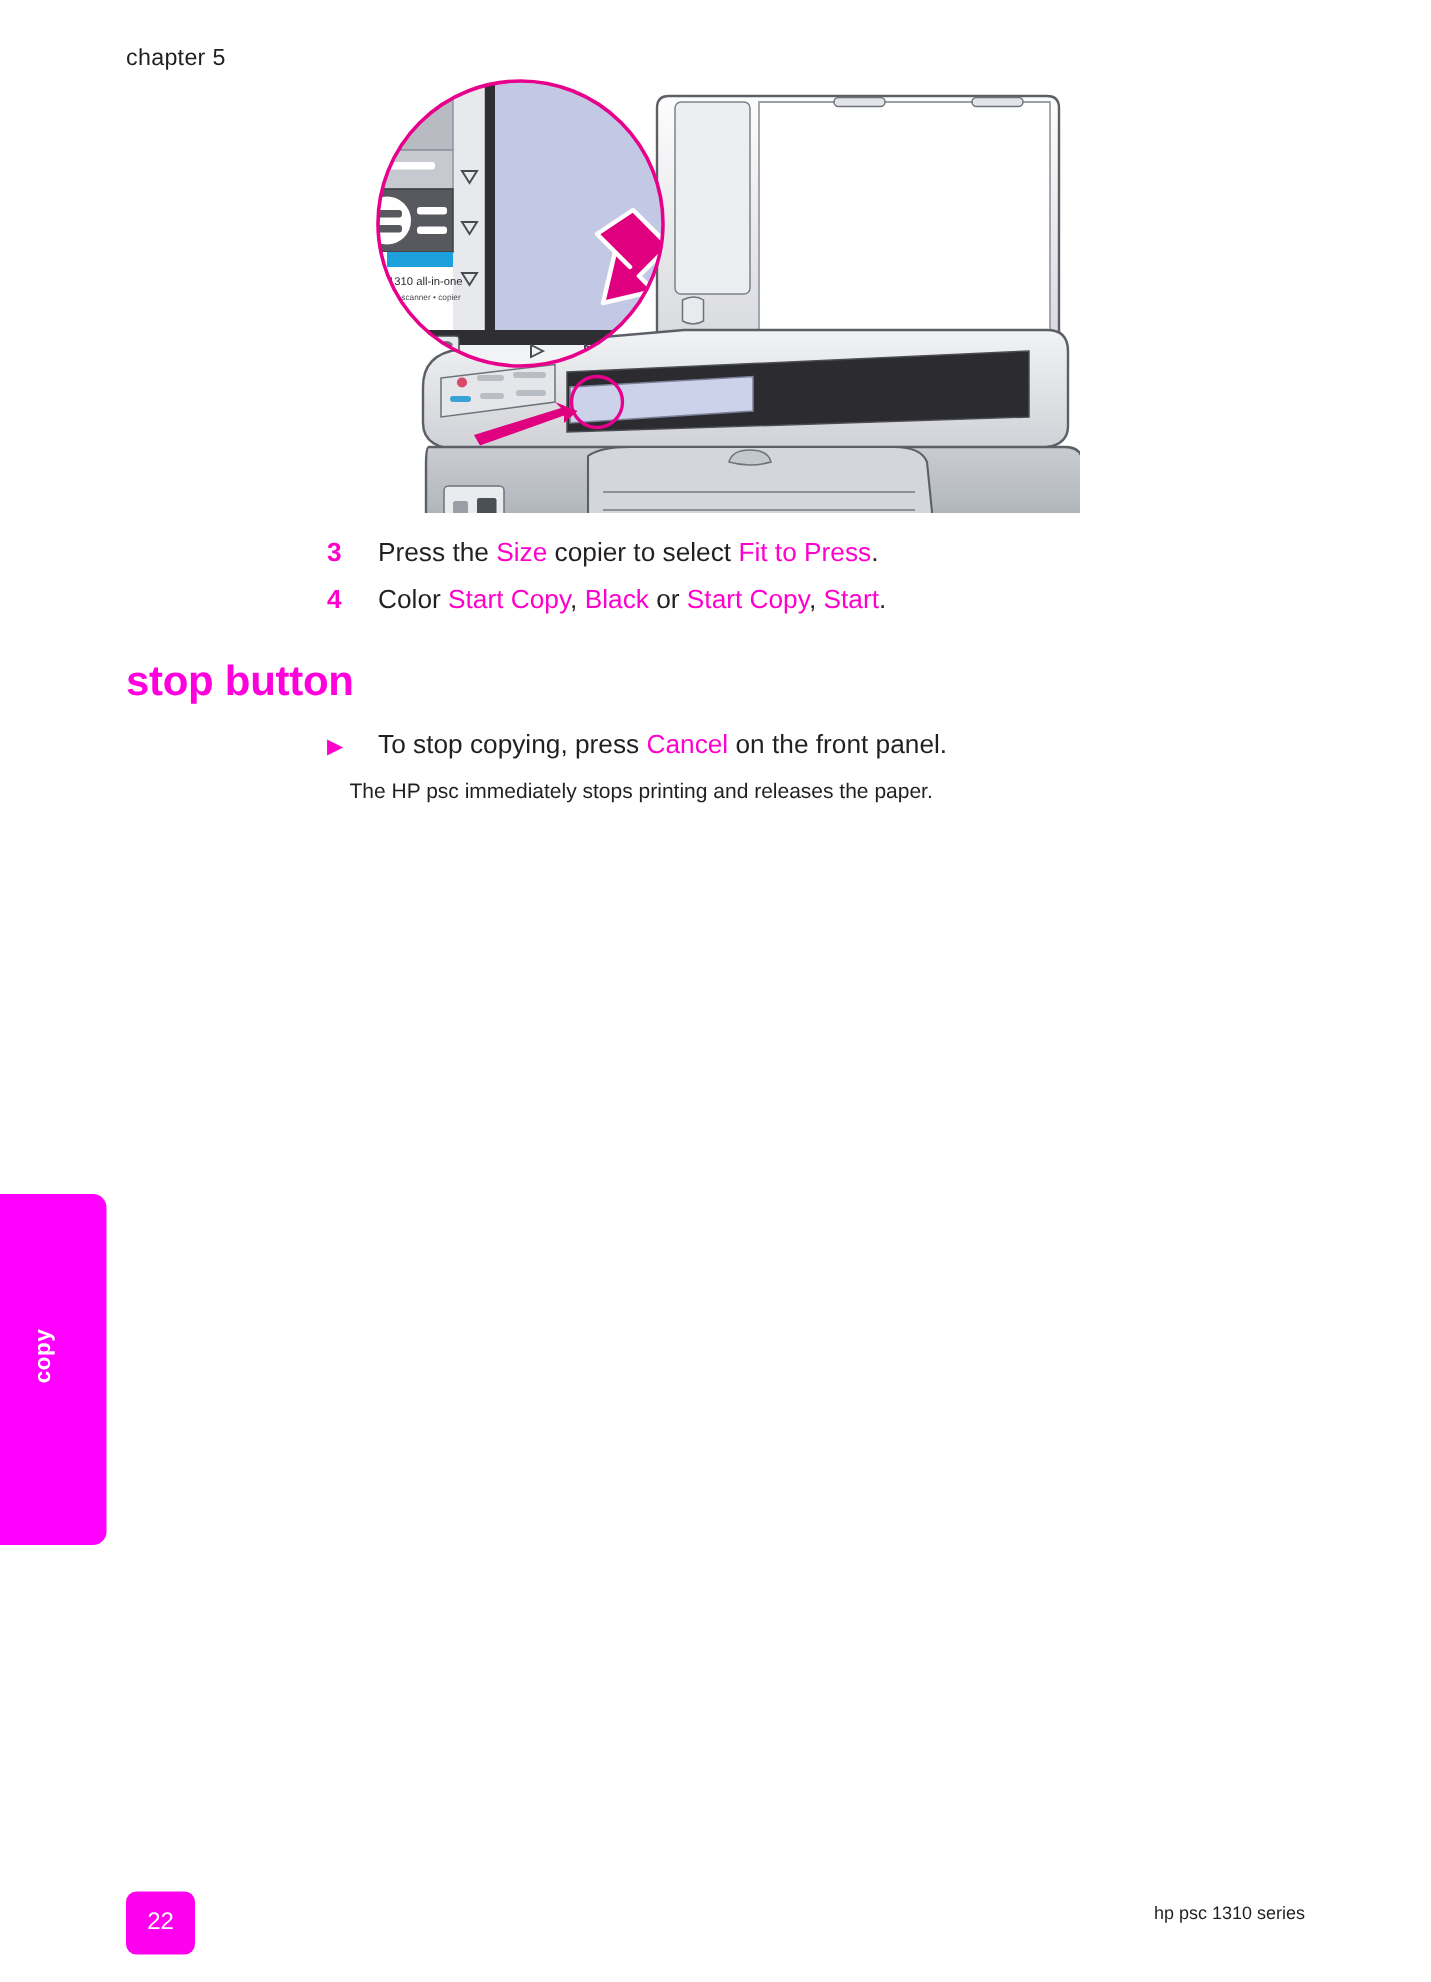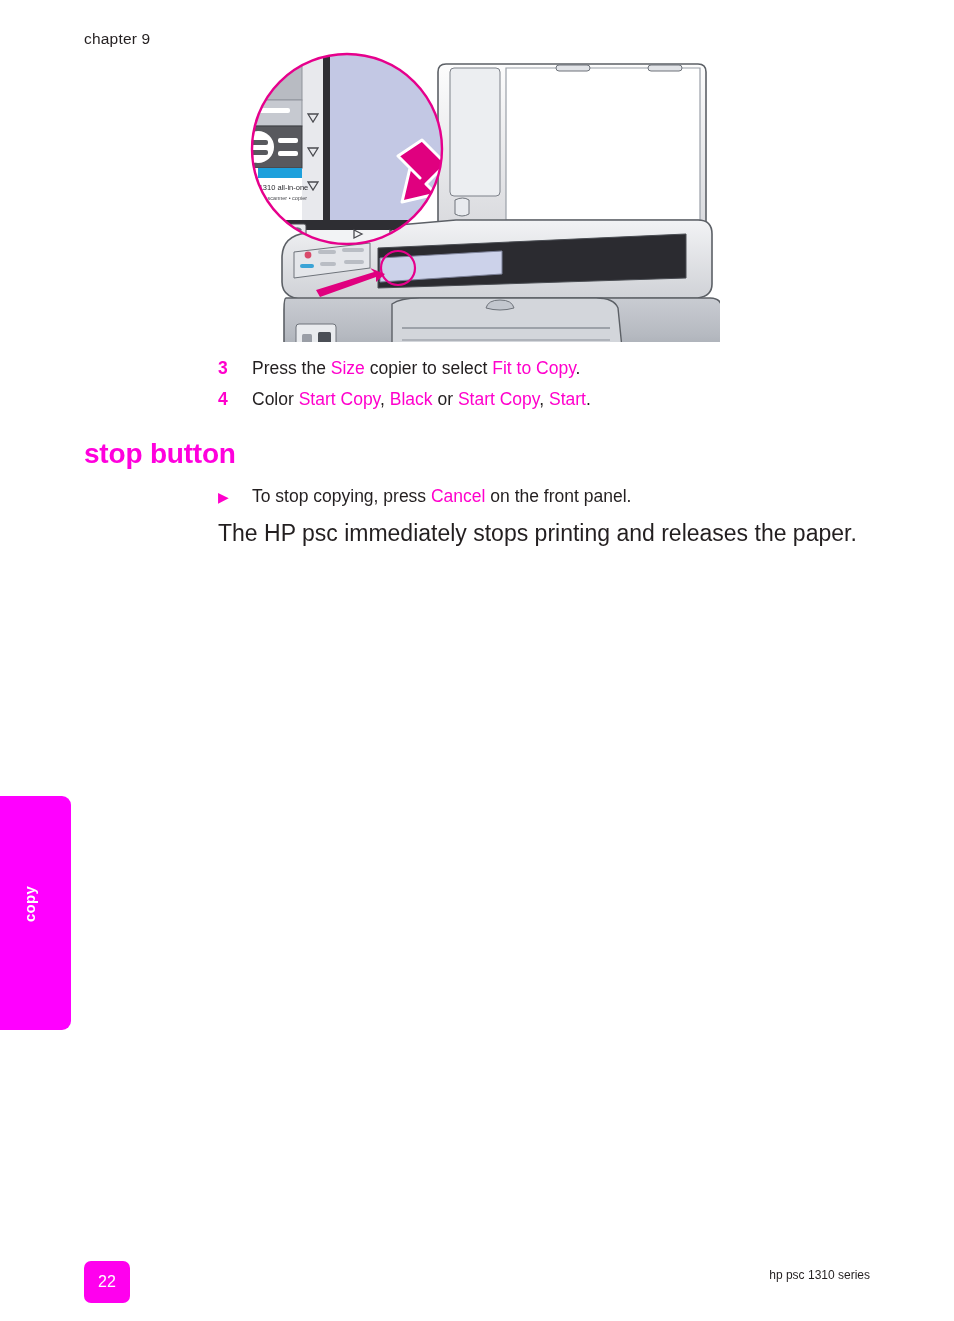--- a/index.html
+++ b/index.html
@@ -91,23 +91,24 @@
     margin-bottom: 9px;
   }
   .bullet-glyph {
     width: 34px;
     flex: 0 0 34px;
     color: #ff00cc;
     font-size: 14px;
     line-height: 1;
   }
   .body-para {
-    font-size: 23px;
+    font-size: 14px;
     line-height: 1.35;
     color: #231f20;
+    margin-left: 15px;
   }
 
   
   .side-tab {
     position: absolute;
     left: -14px;
     top: 796px;
     width: 85px;
     height: 234px;
     background: #ff00ff;
@@ -158,21 +159,21 @@
     right: 84px;
     top: 1268px;
     font-size: 12px;
     color: #231f20;
     text-align: right;
   }
 </style>
 </head>
 <body>
 
-<div class="chapter-header">chapter 9</div>
+<div class="chapter-header">chapter 5</div>
 
 <div class="illustration">
   <svg width="470" height="290" viewBox="0 0 470 290" xmlns="http://www.w3.org/2000/svg">
     <defs>
       <linearGradient id="lidG" x1="0" y1="0" x2="0" y2="1">
         <stop offset="0%" stop-color="#fdfdfd"></stop>
         <stop offset="100%" stop-color="#d8d9dd"></stop>
       </linearGradient>
       <linearGradient id="bodyTopG" x1="0" y1="0" x2="0" y2="1">
         <stop offset="0%" stop-color="#f2f3f5"></stop>
@@ -280,21 +281,21 @@
         <path d="M172 88 L196 112 L176 132 L186 142 L152 150 L160 116 L170 126 L148 104 Z" fill="#e0007f" stroke="#ffffff" stroke-width="3" stroke-linejoin="round"></path>
       </g>
       <circle cx="97" cy="97" r="95" fill="none" stroke="#e6008c" stroke-width="2.4"></circle>
     </g>
   </svg>
 </div>
 
 <div class="steps">
   <div class="step-row">
     <span class="step-num">3</span>
-    <span class="step-text"><span>Press the </span><span class="hl">Size</span><span> copier to select </span><span class="hl">Fit to Copy</span><span>.</span></span>
+    <span class="step-text"><span>Press the </span><span class="hl">Size</span><span> copier to select </span><span class="hl">Fit to Press</span><span>.</span></span>
   </div>
   <div class="step-row">
     <span class="step-num">4</span>
     <span class="step-text"><span>Color </span><span class="hl">Start Copy</span><span>, </span><span class="hl">Black</span><span> or </span><span class="hl">Start Copy</span><span>, </span><span class="hl">Start</span><span>.</span></span>
   </div>
 </div>
 
 <div class="section-heading">stop button</div>
 
 <div class="body-block">

